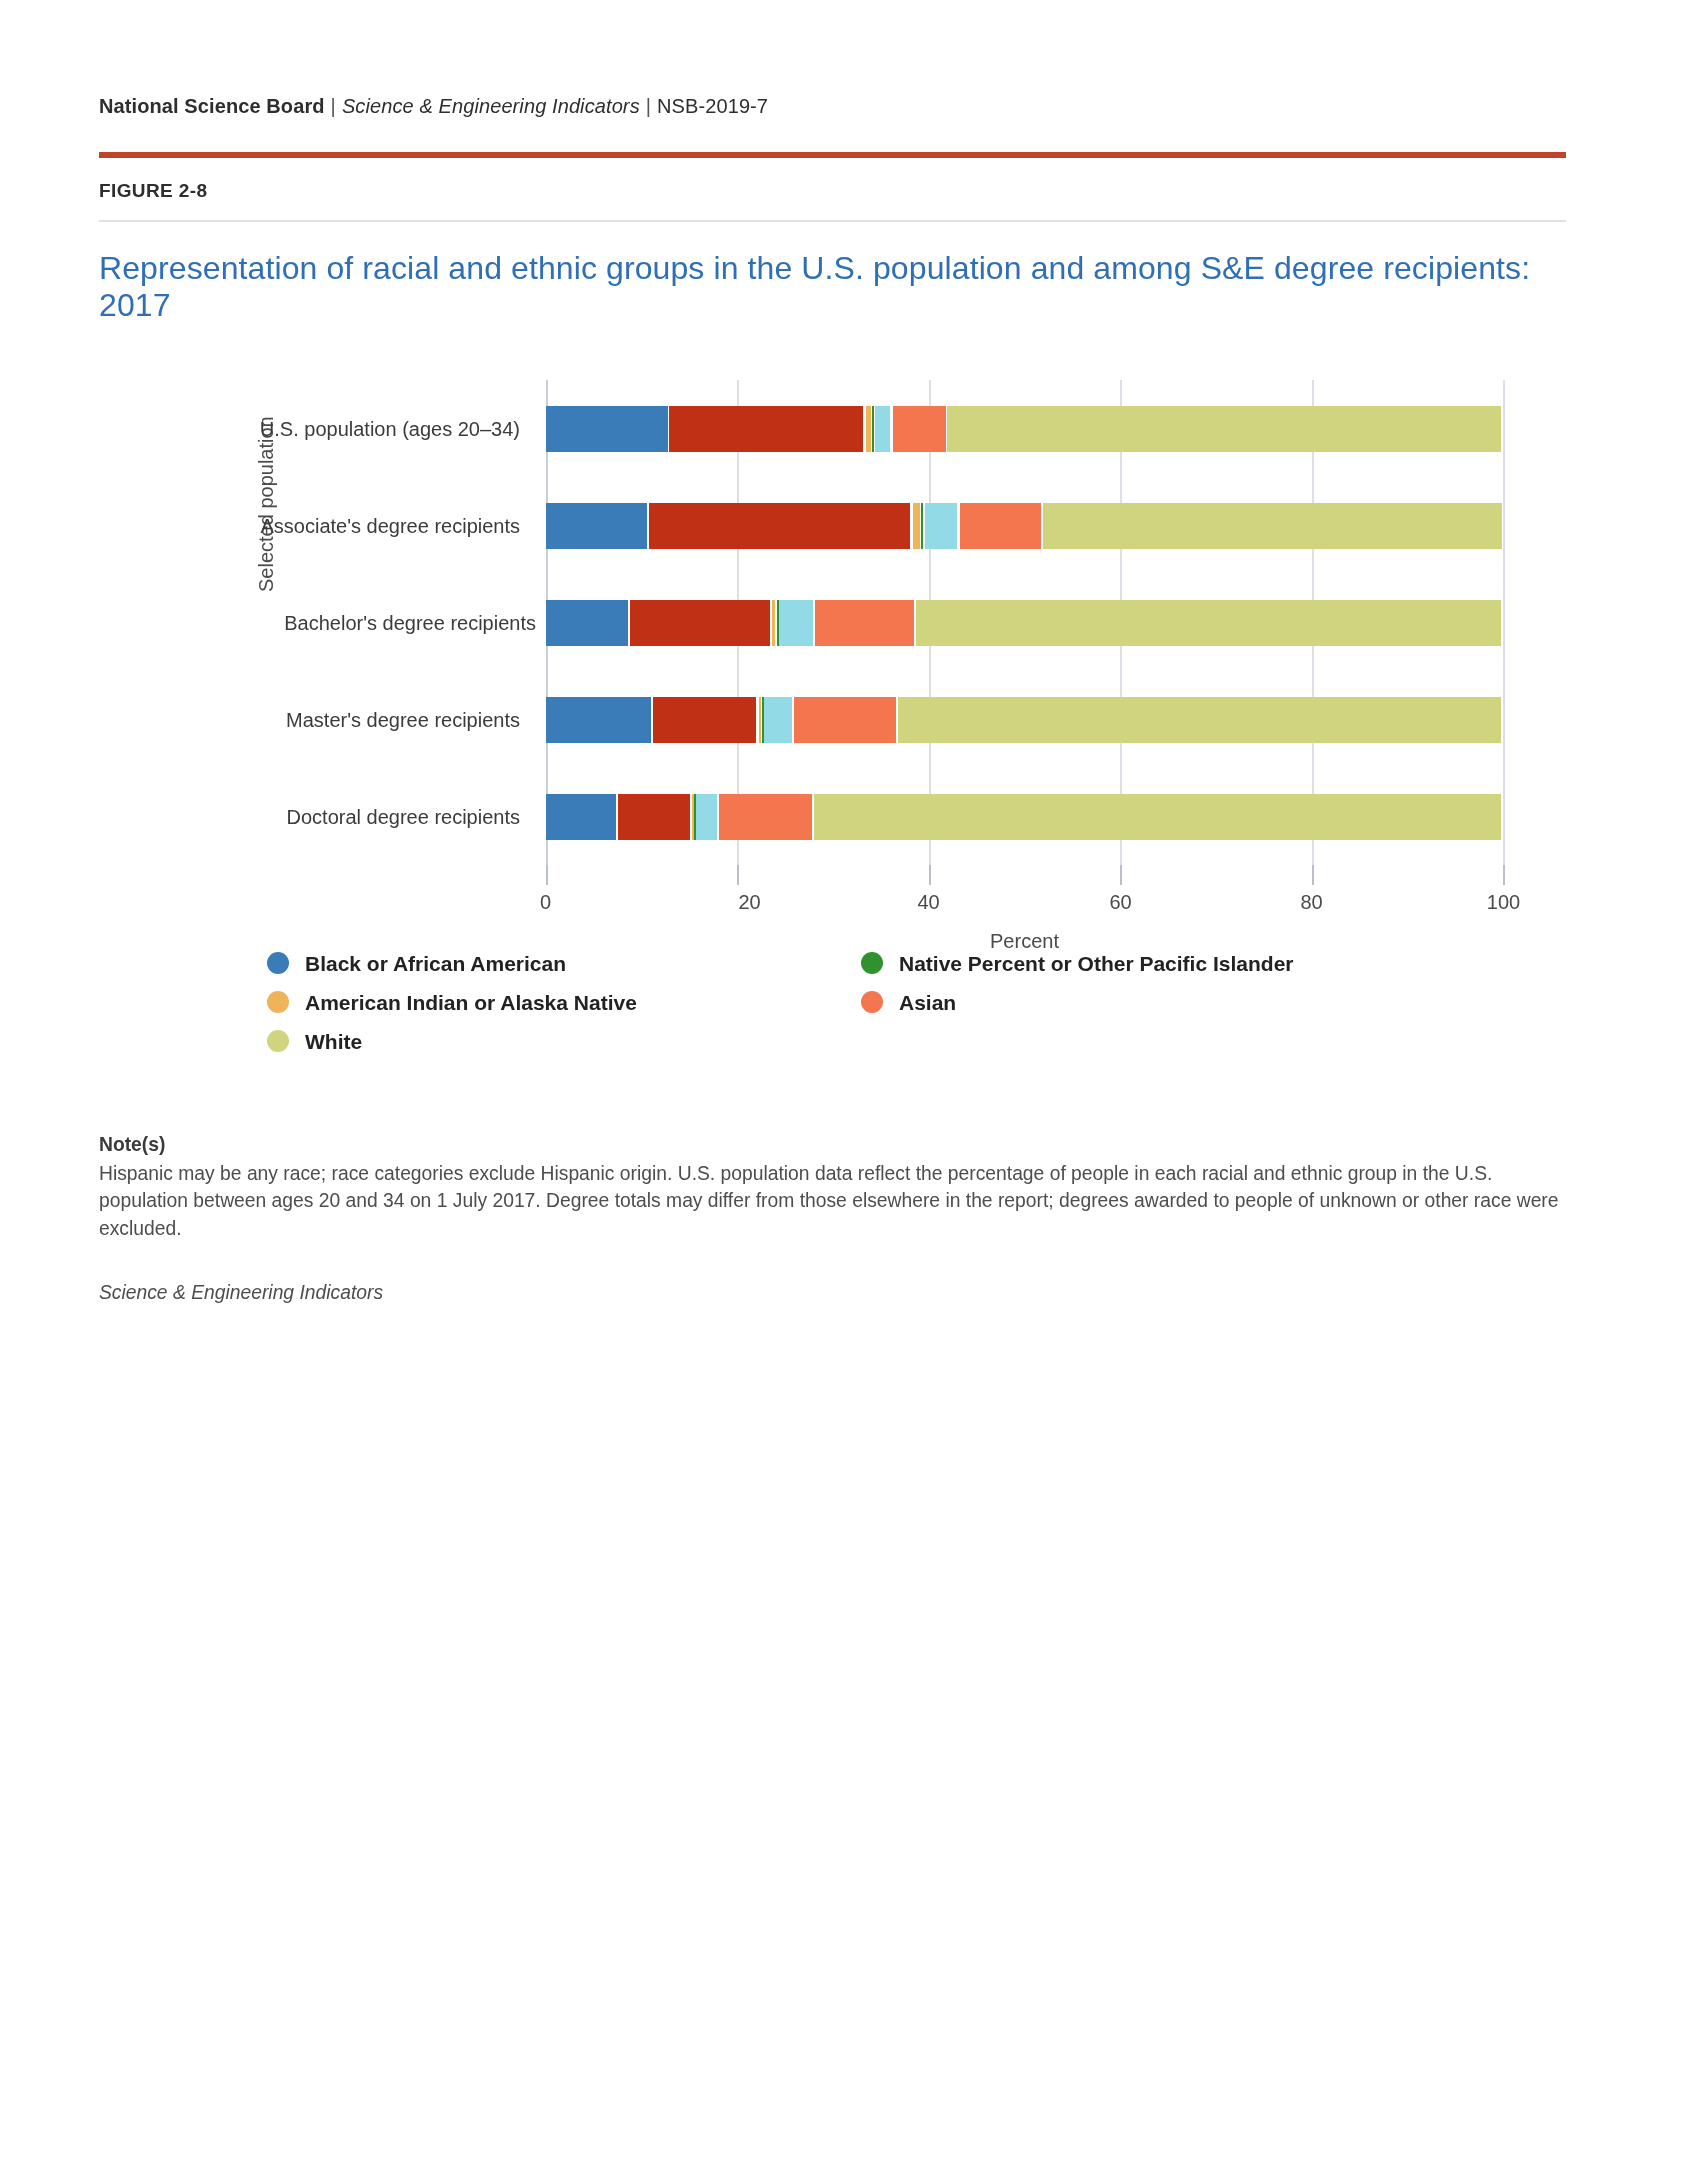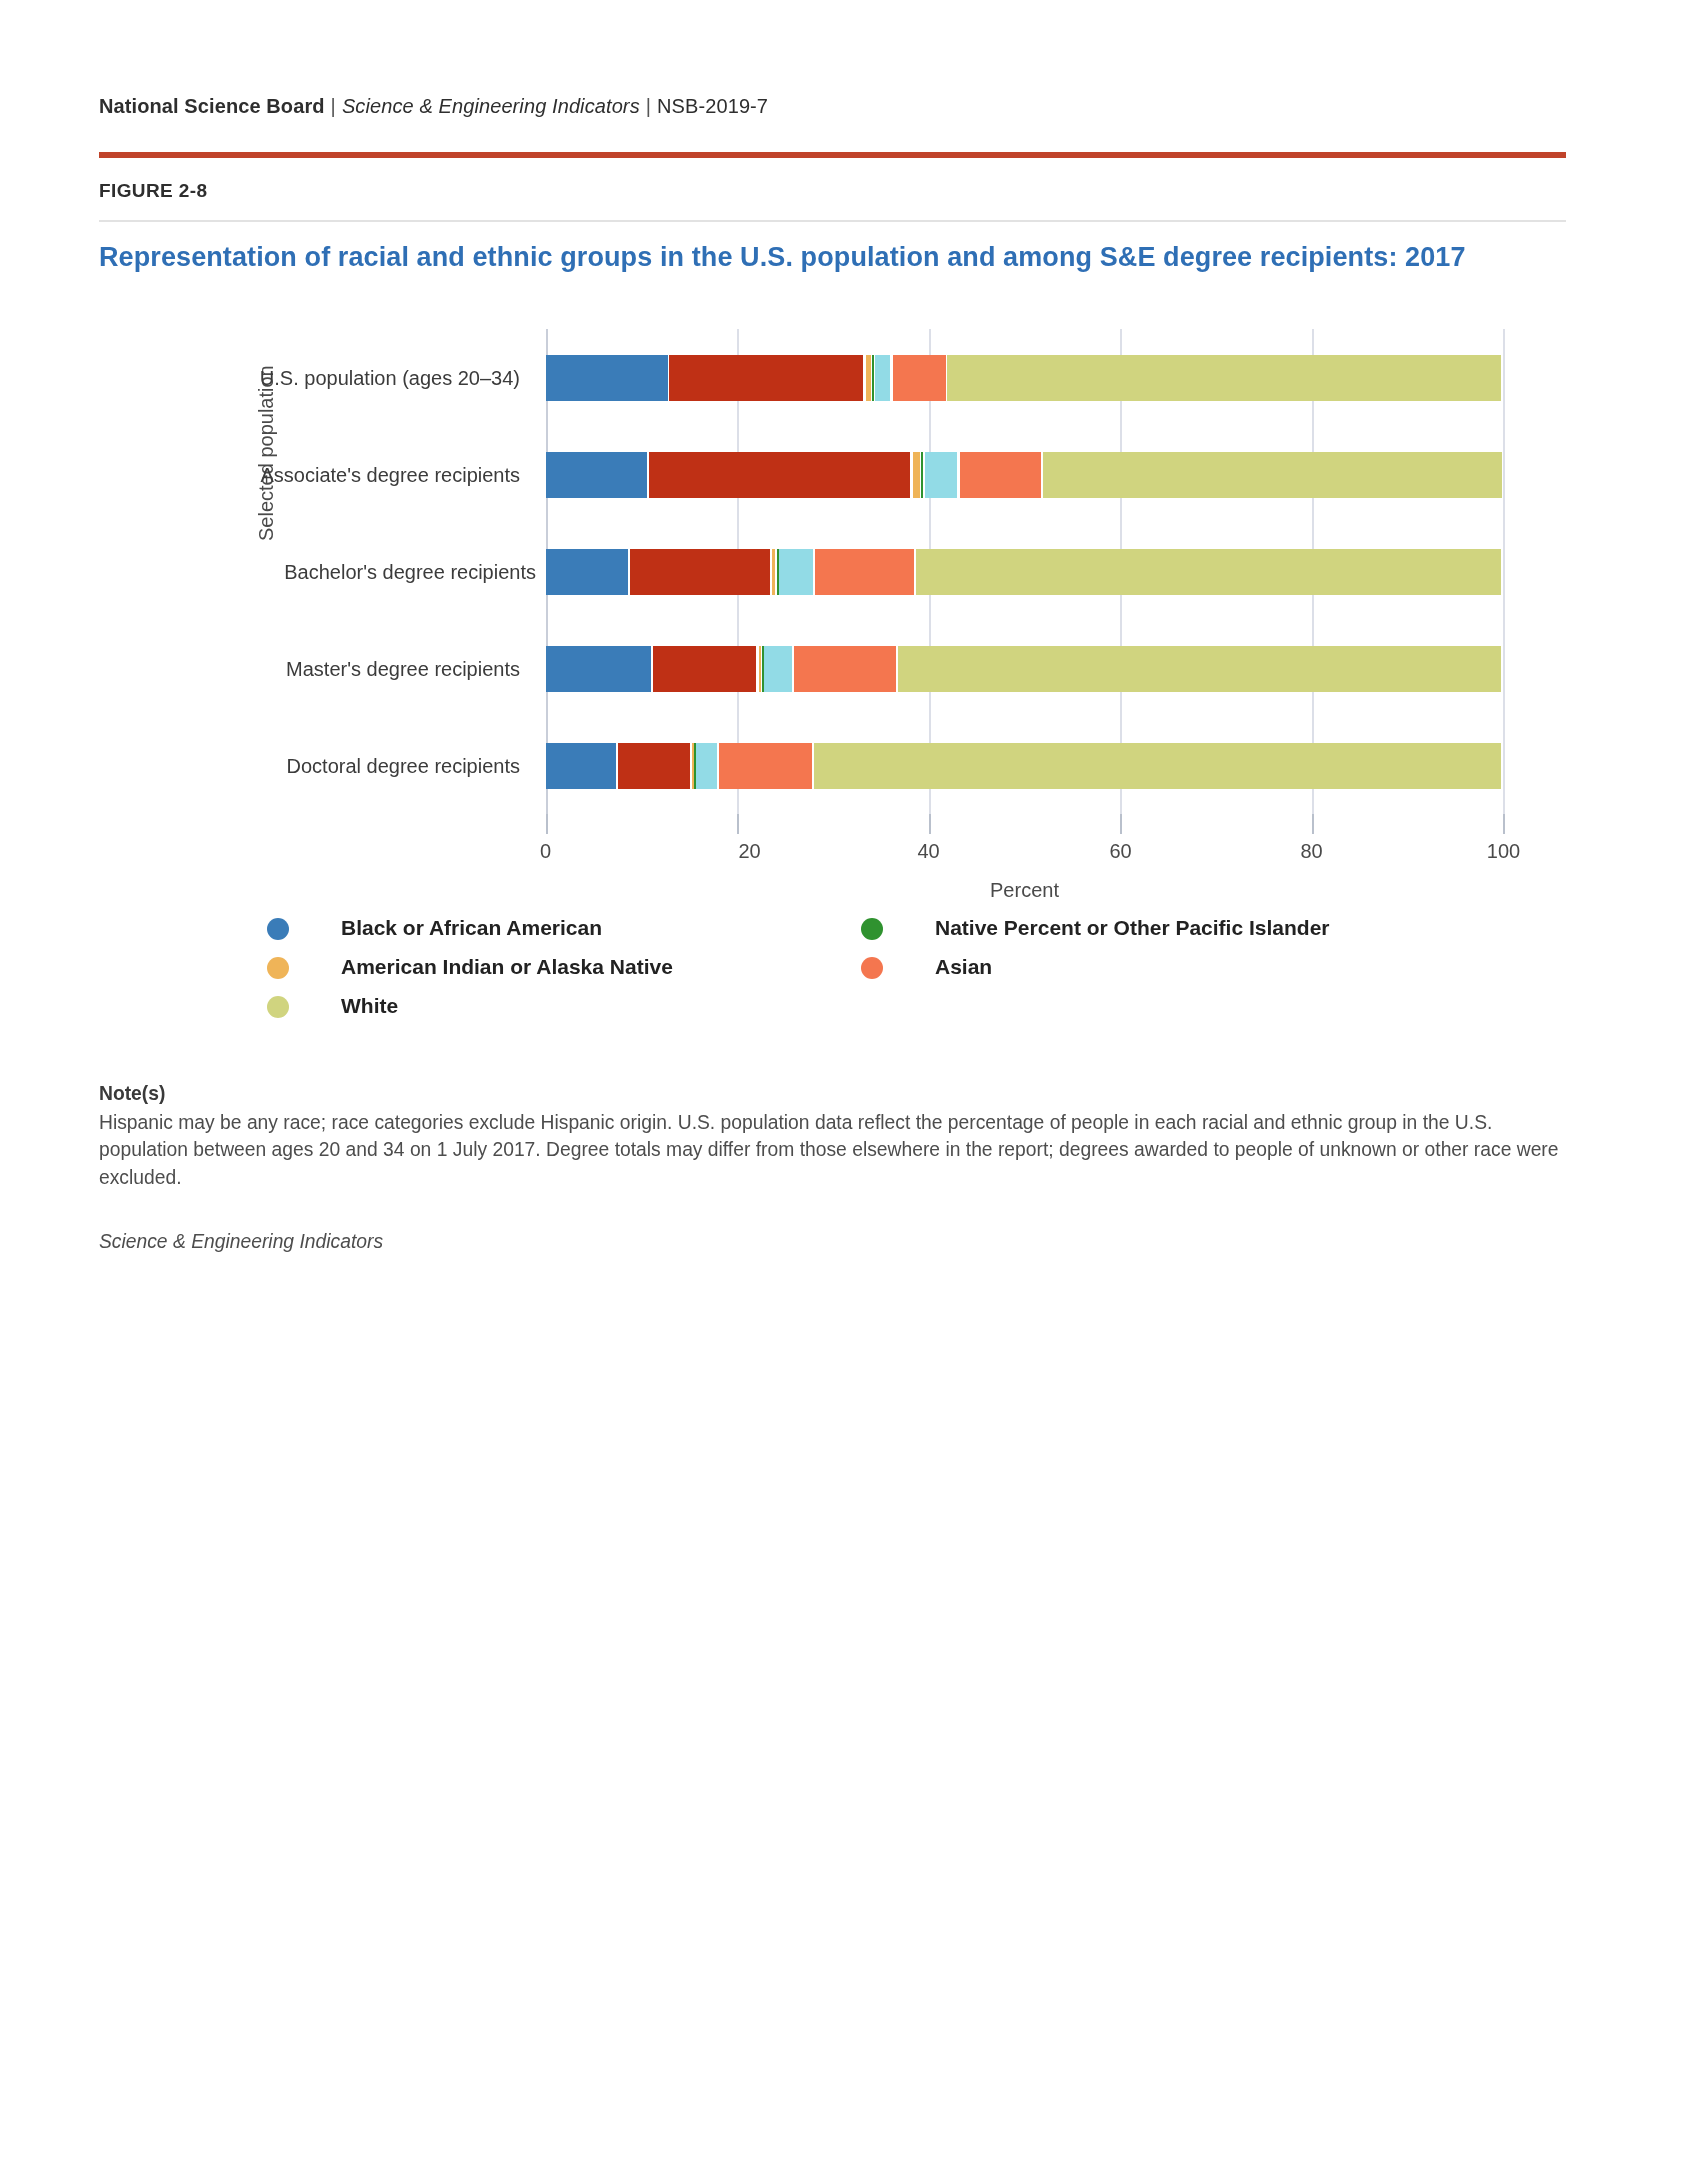--- a/index.html
+++ b/index.html
@@ -17,21 +17,21 @@
   .masthead .org{font-weight:bold;}
   .masthead .sep{color:#555;padding:0 6px;}
   .masthead .ital{font-style:italic;}
 
   .redrule{margin-top:34px;height:6px;background:#c0432a;width:1467px;}
 
   .fignum{margin-top:22px;font-size:19px;font-weight:bold;letter-spacing:0.4px;color:#2e2e2e;}
 
   .thinrule{margin-top:18px;height:2px;background:#e2e2e2;width:1467px;}
 
-  .figtitle{margin-top:20px;font-size:27px;font-weight:bold;color:#2f6fb5;letter-spacing:0.1px;}
+  .figtitle{margin-top:28px;font-size:32px;font-weight:normal;color:#2f6fb5;letter-spacing:0.1px;}
 
   
   .chart-wrap{position:relative;width:1467px;height:554px;margin-top:38px;}
 
   .ylabel{
     position:absolute;left:156px;top:230px;
     transform:rotate(-90deg);transform-origin:0 0;
     font-size:20px;color:#4a4a4a;white-space:nowrap;
   }
 
@@ -50,21 +50,21 @@
   .seg{position:absolute;top:0;height:46px;}
 
   .tickmark{position:absolute;width:1.5px;height:20px;background:#b9c0cc;top:485px;}
   .ticklabel{position:absolute;top:511px;font-size:20px;color:#4a4a4a;text-align:center;width:79px;}
   .xlabel{position:absolute;top:550px;width:957px;text-align:center;font-size:20px;color:#4a4a4a;}
 
   
   .legend{position:relative;margin-top:36px;margin-left:168px;width:1287px;}
   .legend-col{display:inline-block;vertical-align:top;}
   .legend-col.left{width:594px;}
-  .legend-row{height:39px;display:flex;align-items:flex-end;gap:36px;}
+  .legend-row{height:39px;display:flex;align-items:flex-start;}
   .swatch{width:22px;height:22px;border-radius:50%;margin-right:16px;flex:0 0 auto;}
   .legend-text{font-size:21px;font-weight:bold;color:#222;white-space:nowrap;}
 
   
   .notes{margin-top:65px;width:1463px;}
   .notes h4{margin:0 0 4px 0;font-size:19.3px;font-weight:bold;color:#3a3a3a;}
   .notes p{margin:0;font-size:19.3px;line-height:1.42;color:#4d4d4d;}
   .notes .block{margin-bottom:40px;}
   .si{font-style:italic;font-size:19.3px;color:#4d4d4d;}
 </style>

